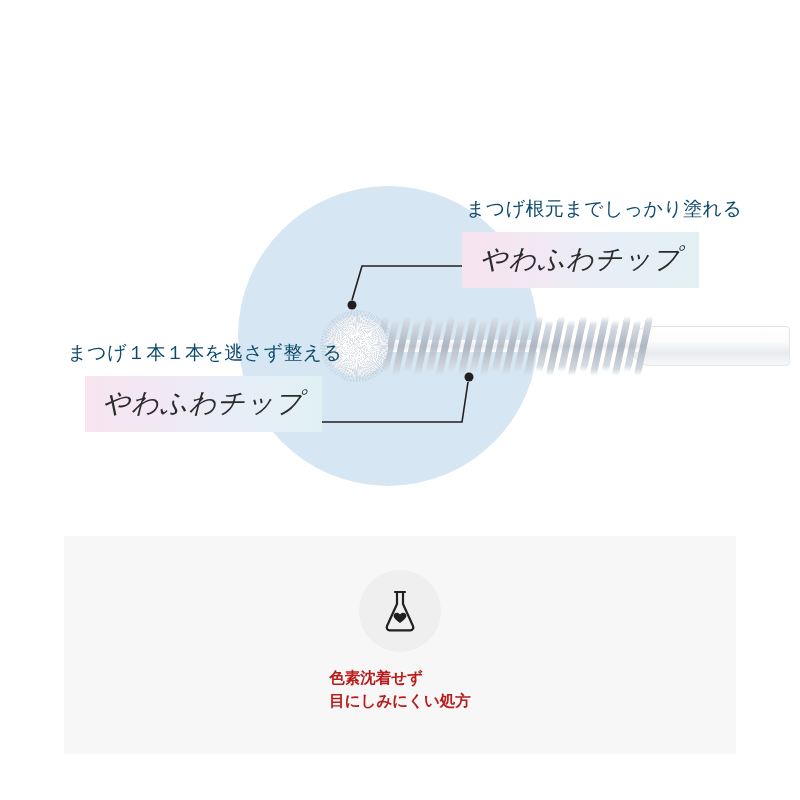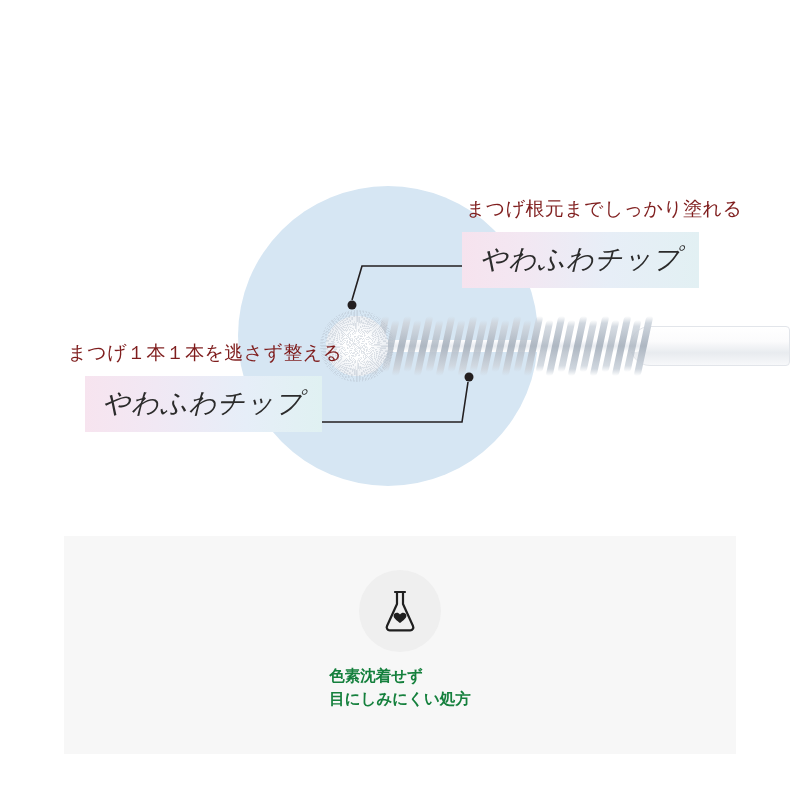--- a/index.html
+++ b/index.html
@@ -128,21 +128,21 @@
   .callout-top {
     position: absolute;
     left: 462px;
     top: 196px;
     width: 320px;
   }
   .callout-top .sub,
   .callout-left .sub {
     font-size: 19px;
     letter-spacing: .02em;
-    color: #7f1d1d;
+    color: #0c4a6e;
     margin: 0 0 10px 4px;
     white-space: nowrap;
   }
   .label-chip {
     display: inline-block;
     padding: 9px 18px 11px;
     font-size: 27px;
     letter-spacing: .04em;
     color: #2b2b2b;
     white-space: nowrap;
@@ -199,25 +199,24 @@
     border-radius: 50%;
     background: #efefef;
     display: flex;
     align-items: center;
     justify-content: center;
   }
   .feature .cap {
     font-size: 15.5px;
     line-height: 1.5;
     font-weight: 700;
-    color: #15803d;
+    color: #b91c1c;
     white-space: pre-line;
     text-align: left;
     display: inline-block;
-    font-family: Liberation Mono, monospace;
   }
   .feature.f1 .cap { margin-left: 0; }
 </style>
 </head>
 <body>
 
 <div id="page">
 
   <div class="hero">
 

